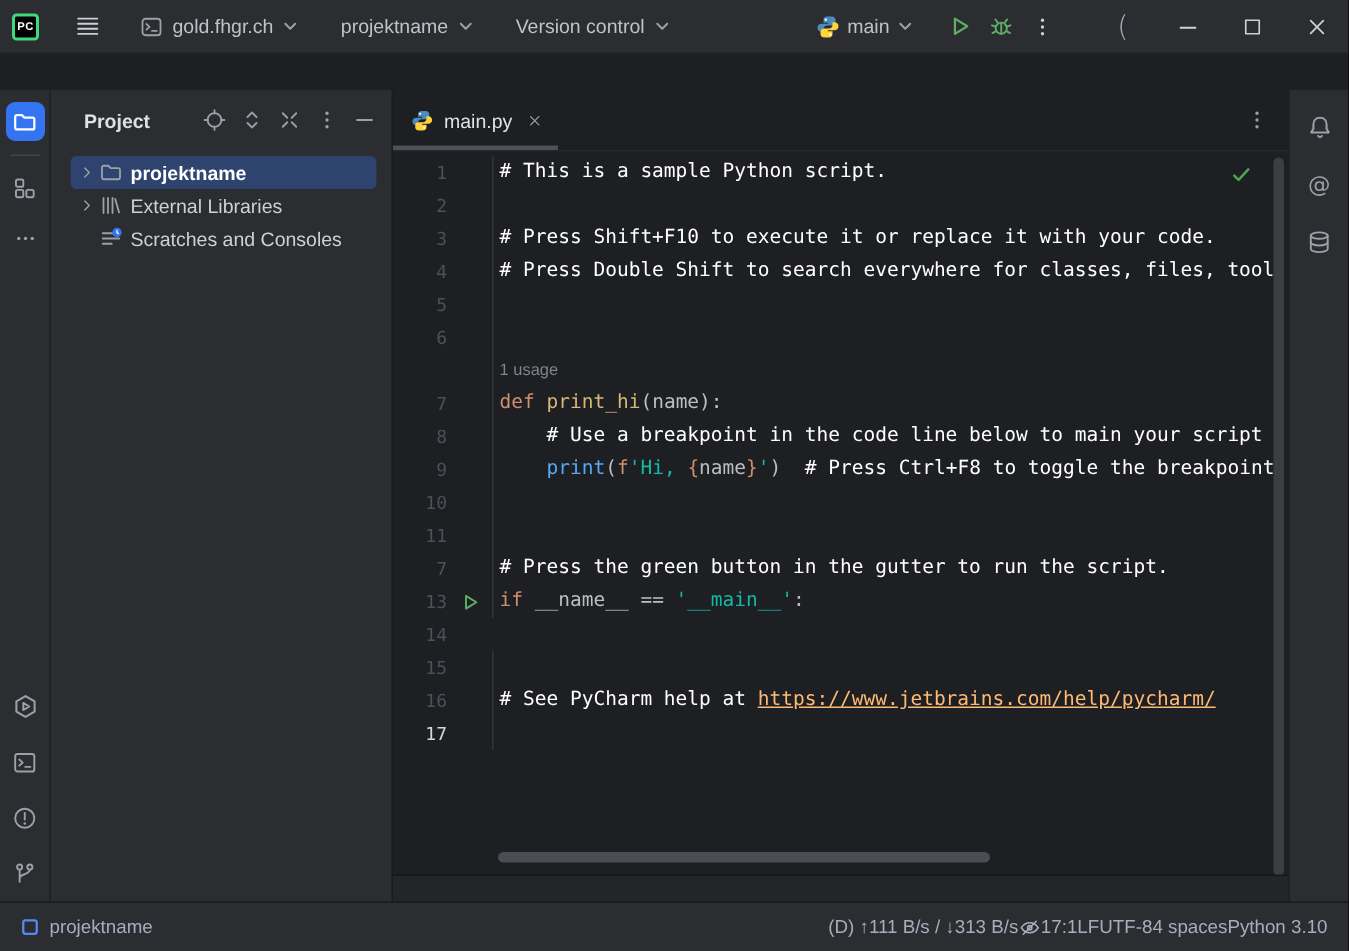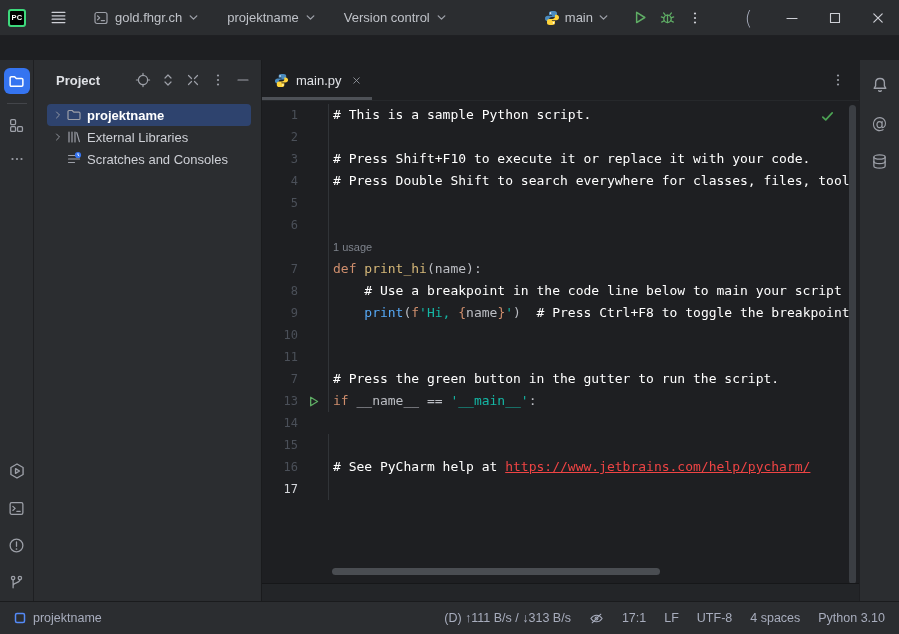--- a/index.html
+++ b/index.html
@@ -79,31 +79,31 @@
   .code-cell{flex:1;min-width:0;overflow:hidden;white-space:pre;border-left:1px solid #313438;padding-left:4px;
              font-family:"DejaVu Sans Mono",monospace;font-size:13px;color:#BCBEC4;}
   .inlay{font-family:"Liberation Sans","DejaVu Sans",sans-serif;font-size:11px;color:#7E838C;}
   .tok-comment{color:#ffffff;}
   .tok-kw{color:#CF8E6D;}
   .tok-func{color:#D5B778;}
   .tok-builtin{color:#56A8F5;}
   .tok-str{color:#14b8a6;}
   .tok-brace{color:#CF8E6D;}
   .tok-plain{color:#BCBEC4;}
-  .tok-link{color:#ef4444;text-decoration:underline;}
+  .tok-link{color:#fdba74;text-decoration:underline;}
   .check-ok{position:absolute;top:8px;right:24px;}
   .vscrollbar{position:absolute;top:4px;right:3px;width:7px;height:479px;background:#3B3E43;border-radius:4px;}
   .hscrollbar{position:absolute;left:70px;bottom:8px;width:328px;height:7px;background:#4A4D52;border-radius:4px;}
   .editor-bottom{height:17px;flex:none;border-top:1px solid #161719;background:#232528;}
 
   
   .statusbar{height:32px;flex:none;background:#2B2D30;border-top:1px solid #1A1B1D;
              display:flex;align-items:center;padding:0 14px;font-size:12.5px;color:#A8ADBD;}
   .sb-left{display:flex;align-items:center;gap:7px;}
-  .sb-right{margin-left:auto;display:flex;align-items:center;gap:18px;}
+  .sb-right{margin-left:auto;display:flex;align-items:center;}
   .sb-item{white-space:nowrap;}
 </style>
 </head>
 <body>
 
 <div class="window">
 
   <div class="titlebar">
     <div class="logo">
         <span>PC</span>

